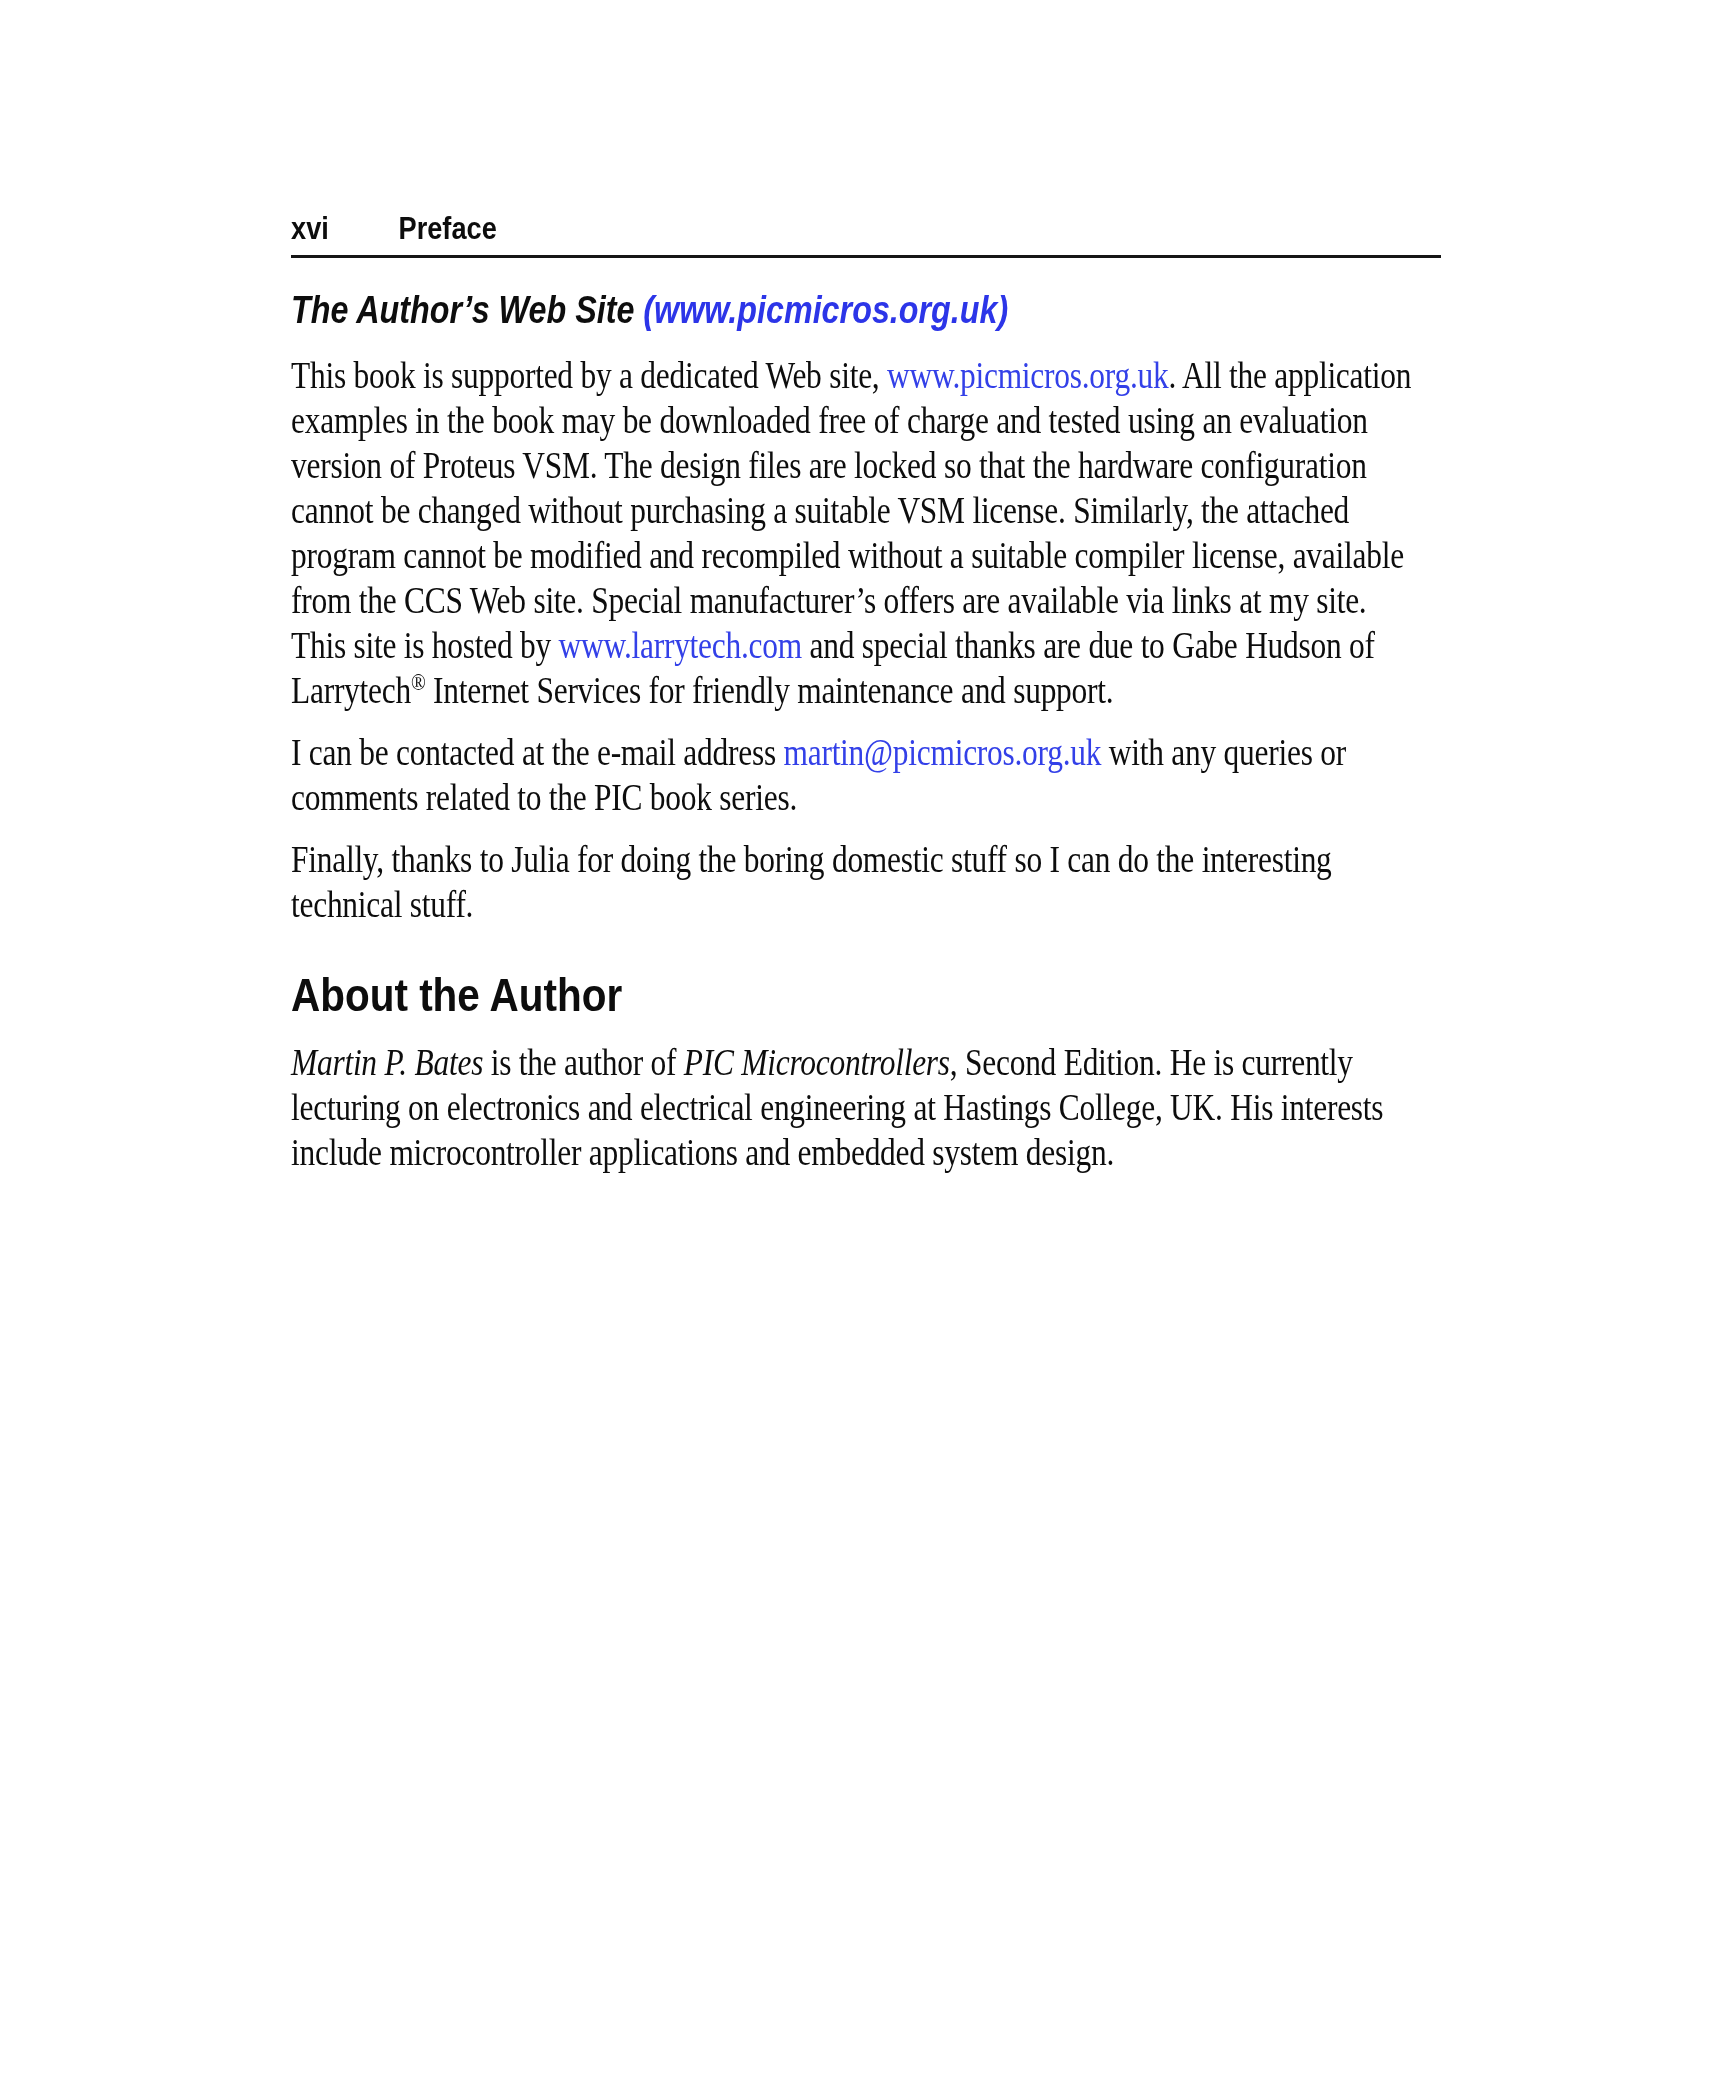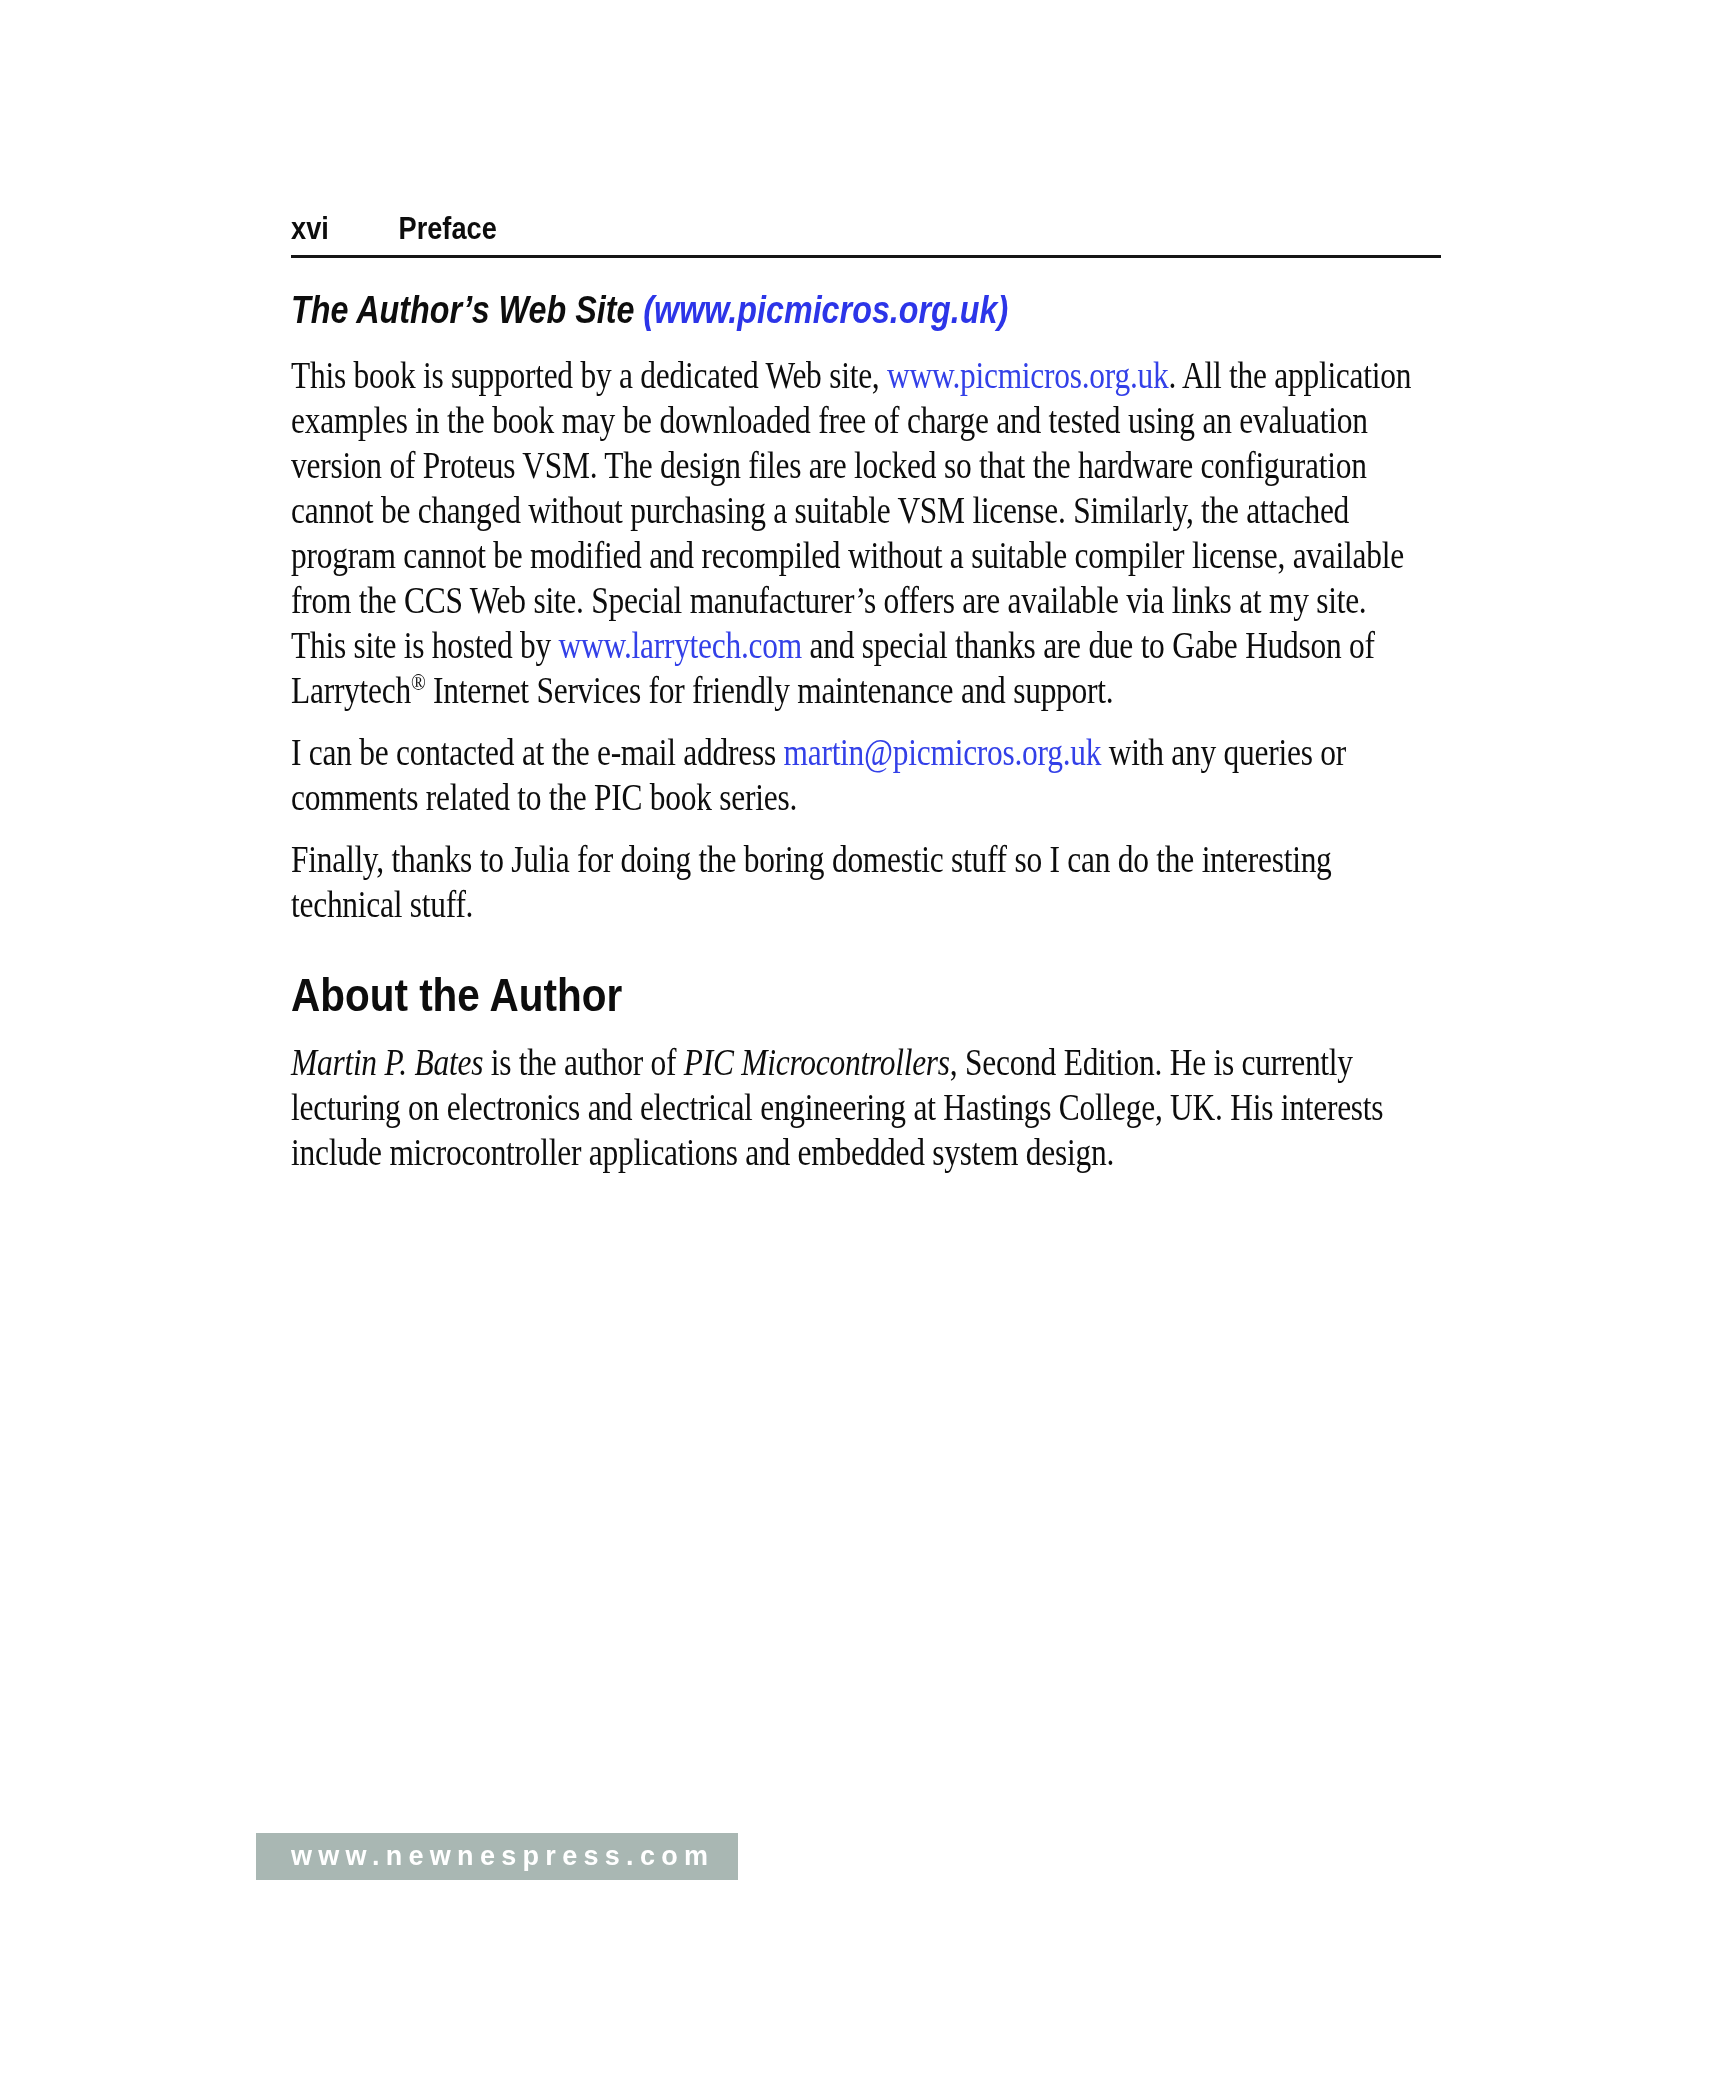--- a/index.html
+++ b/index.html
@@ -134,17 +134,14 @@
     <p class="body-para para-gap"><span>I can be contacted at the e-mail address </span><span class="body-link">martin@picmicros.org.uk</span><span> with any queries or comments related to the PIC book series.</span></p>
 
     <p class="body-para para-gap">Finally, thanks to Julia for doing the boring domestic stuff so I can do the interesting technical stuff.</p>
 
     <h1 class="about-heading">About the Author</h1>
 
     <p class="body-para about-para"><span class="it">Martin P. Bates</span><span> is the author of </span><span class="it">PIC Microcontrollers</span><span>, Second Edition. He is currently lecturing on electronics and electrical engineering at Hastings College, UK. His interests include microcontroller applications and embedded system design.</span></p>
 
   </div>
 
-  <div class="footer-bar">
-    <span class="footer-url">www.newnespress.com</span>
-  </div>
 </div>
 
 
 </body></html>

